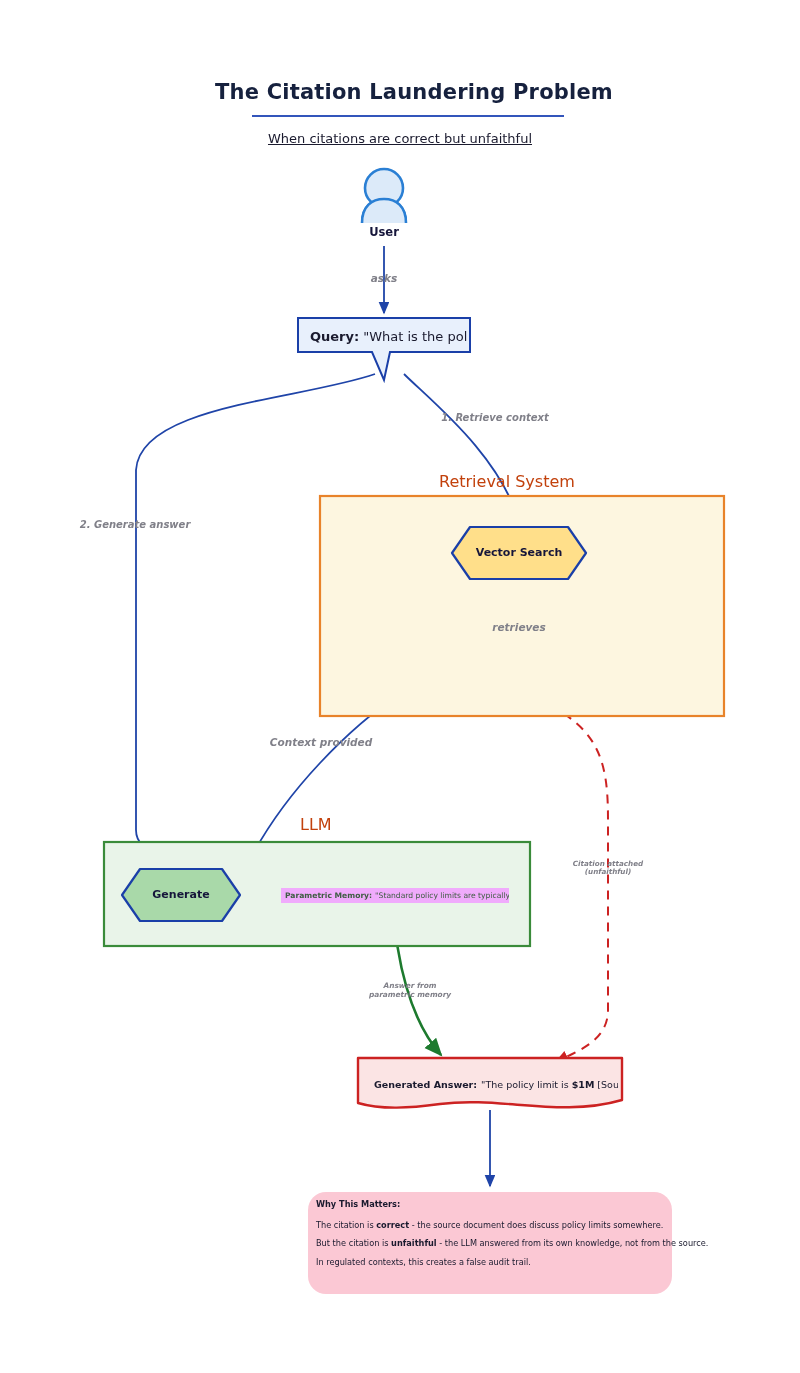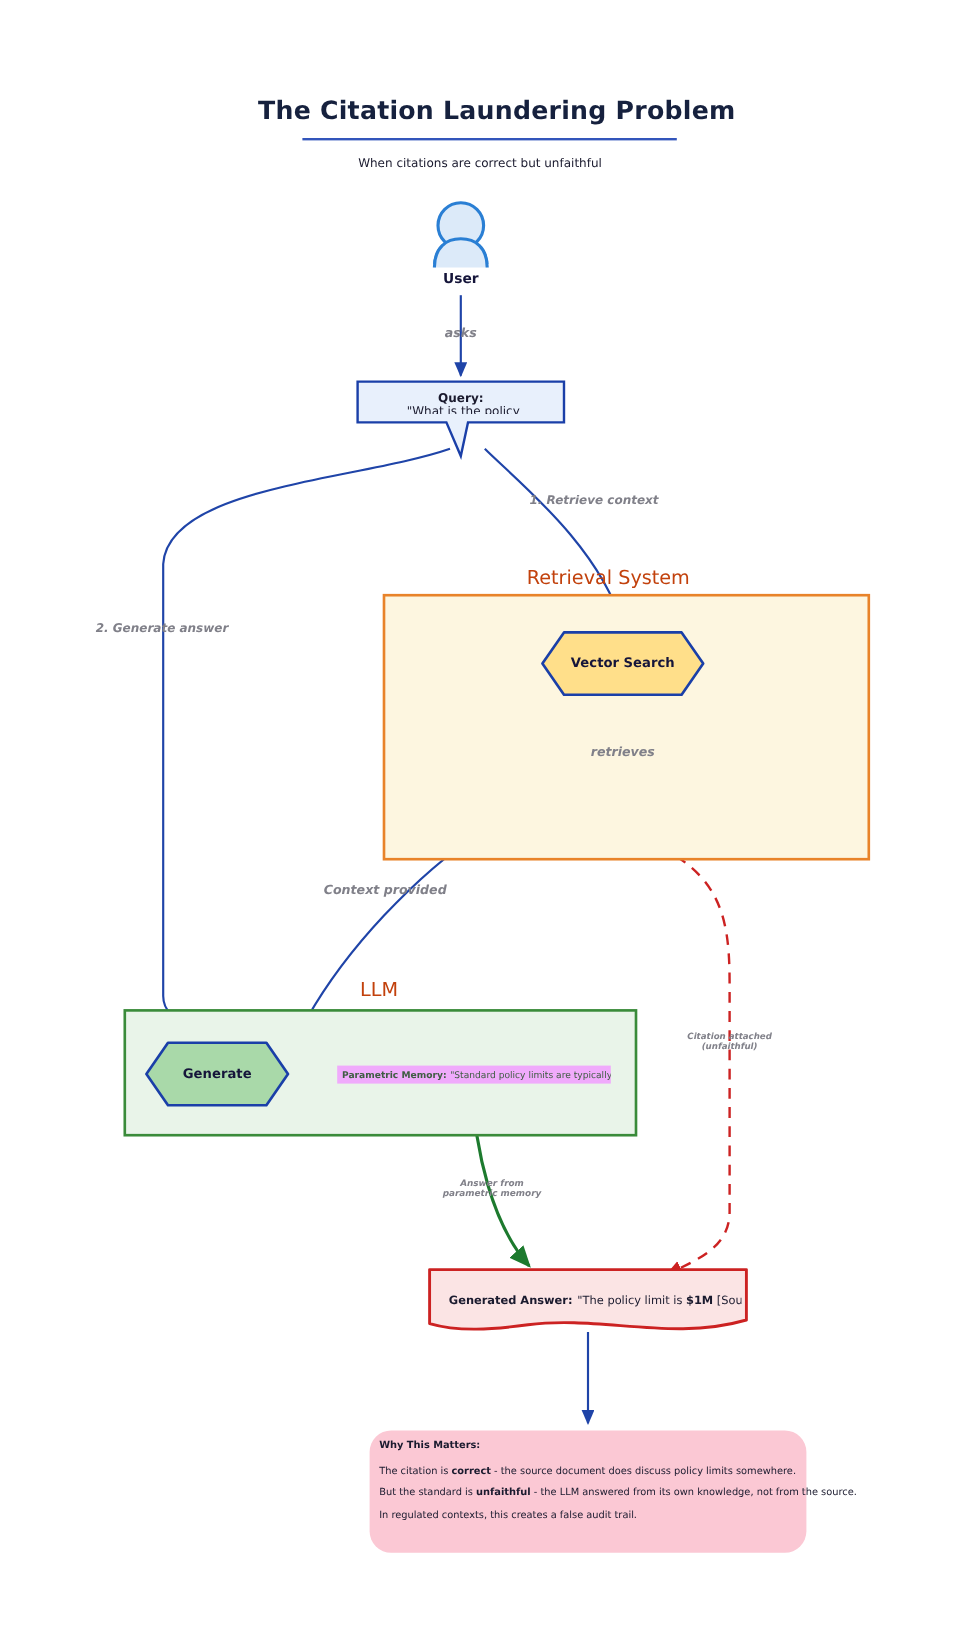--- a/index.html
+++ b/index.html
@@ -36,22 +36,23 @@
     top: 115px;
     width: 312px;
     height: 2px;
     background: #3355bb;
   }
   #subtitle {
     position: absolute;
     left: 0; right: 0;
     top: 131px;
     text-align: center;
-    font-size: 10px;
-    color: #1a1a2e;
+    font-size: 13px;
+    color: #1a1a2e;
+    text-decoration: underline;
   }
 
   
   .layer {
     position: absolute;
     left: 0; top: 0;
     width: 800px;
     height: 1373px;
   }
   #edge-layer { z-index: 5; }
@@ -80,26 +81,26 @@
     color: #c2410c;
     font-weight: 400;
     white-space: nowrap;
     text-align: center;
   }
   
   #query-text {
     left: 300px; top: 327px;
     width: 168px; height: 18px;
     overflow: hidden;
-    font-size: 10px;
-    color: #1a1a2e;
-    white-space: nowrap;
-    display: flex;
-    align-items: center;
-    flex-direction: column;
+    font-size: 13px;
+    color: #1a1a2e;
+    white-space: nowrap;
+    display: flex;
+    align-items: center;
+    padding-left: 10px;
   }
   
   #chunk-text {
     left: 338px; top: 674px;
     width: 360px; height: 16px;
     overflow: hidden;
     font-size: 7.6px;
     color: #5a4a20;
     white-space: nowrap;
     display: flex;
@@ -244,21 +245,21 @@
     <span class="bold" style="padding-left:3px;">$1M</span>
     <span style="padding-left:3px;">[Source</span>
   </div>
 
   <div class="tnode" id="why-panel">
     <div class="wrow bold">Why This Matters:</div>
     <div class="wrow">
       <span>The citation is </span><span class="bold">correct</span><span> - the source document does discuss policy limits somewhere.</span>
     </div>
     <div class="wrow">
-      <span>But the standard is </span><span class="bold">unfaithful</span><span> - the LLM answered from its own knowledge, not from the source.</span>
+      <span>But the citation is </span><span class="bold">unfaithful</span><span> - the LLM answered from its own knowledge, not from the source.</span>
     </div>
     <div class="wrow">In regulated contexts, this creates a false audit trail.</div>
   </div>
 
   <div class="edge-label" style="left:334px; top:272px; width:100px; font-size:10.5px;">asks</div>
 
   <div class="edge-label" style="left:398px; top:412px; width:194px; font-size:10px;">1. Retrieve context</div>
 
   <div class="edge-label" style="left:38px; top:519px; width:194px; font-size:10px;">2. Generate answer</div>
 

